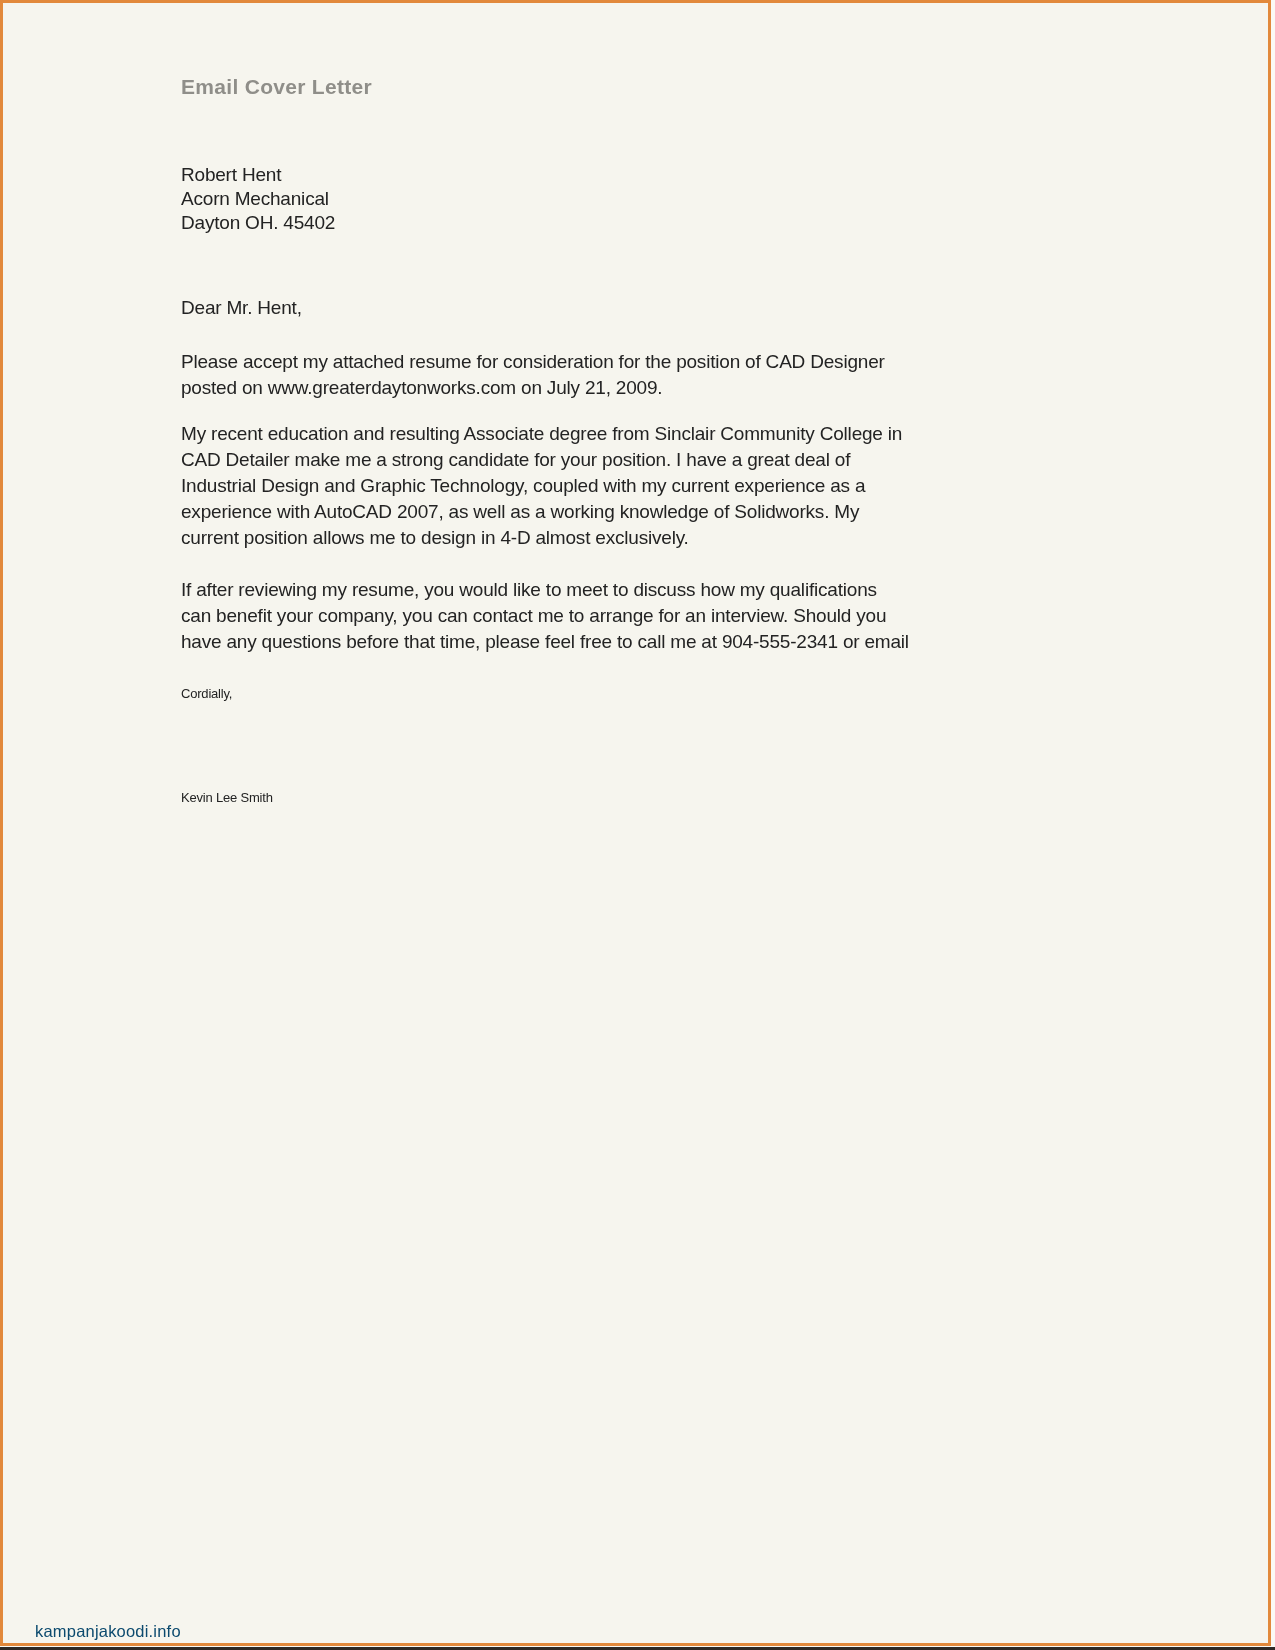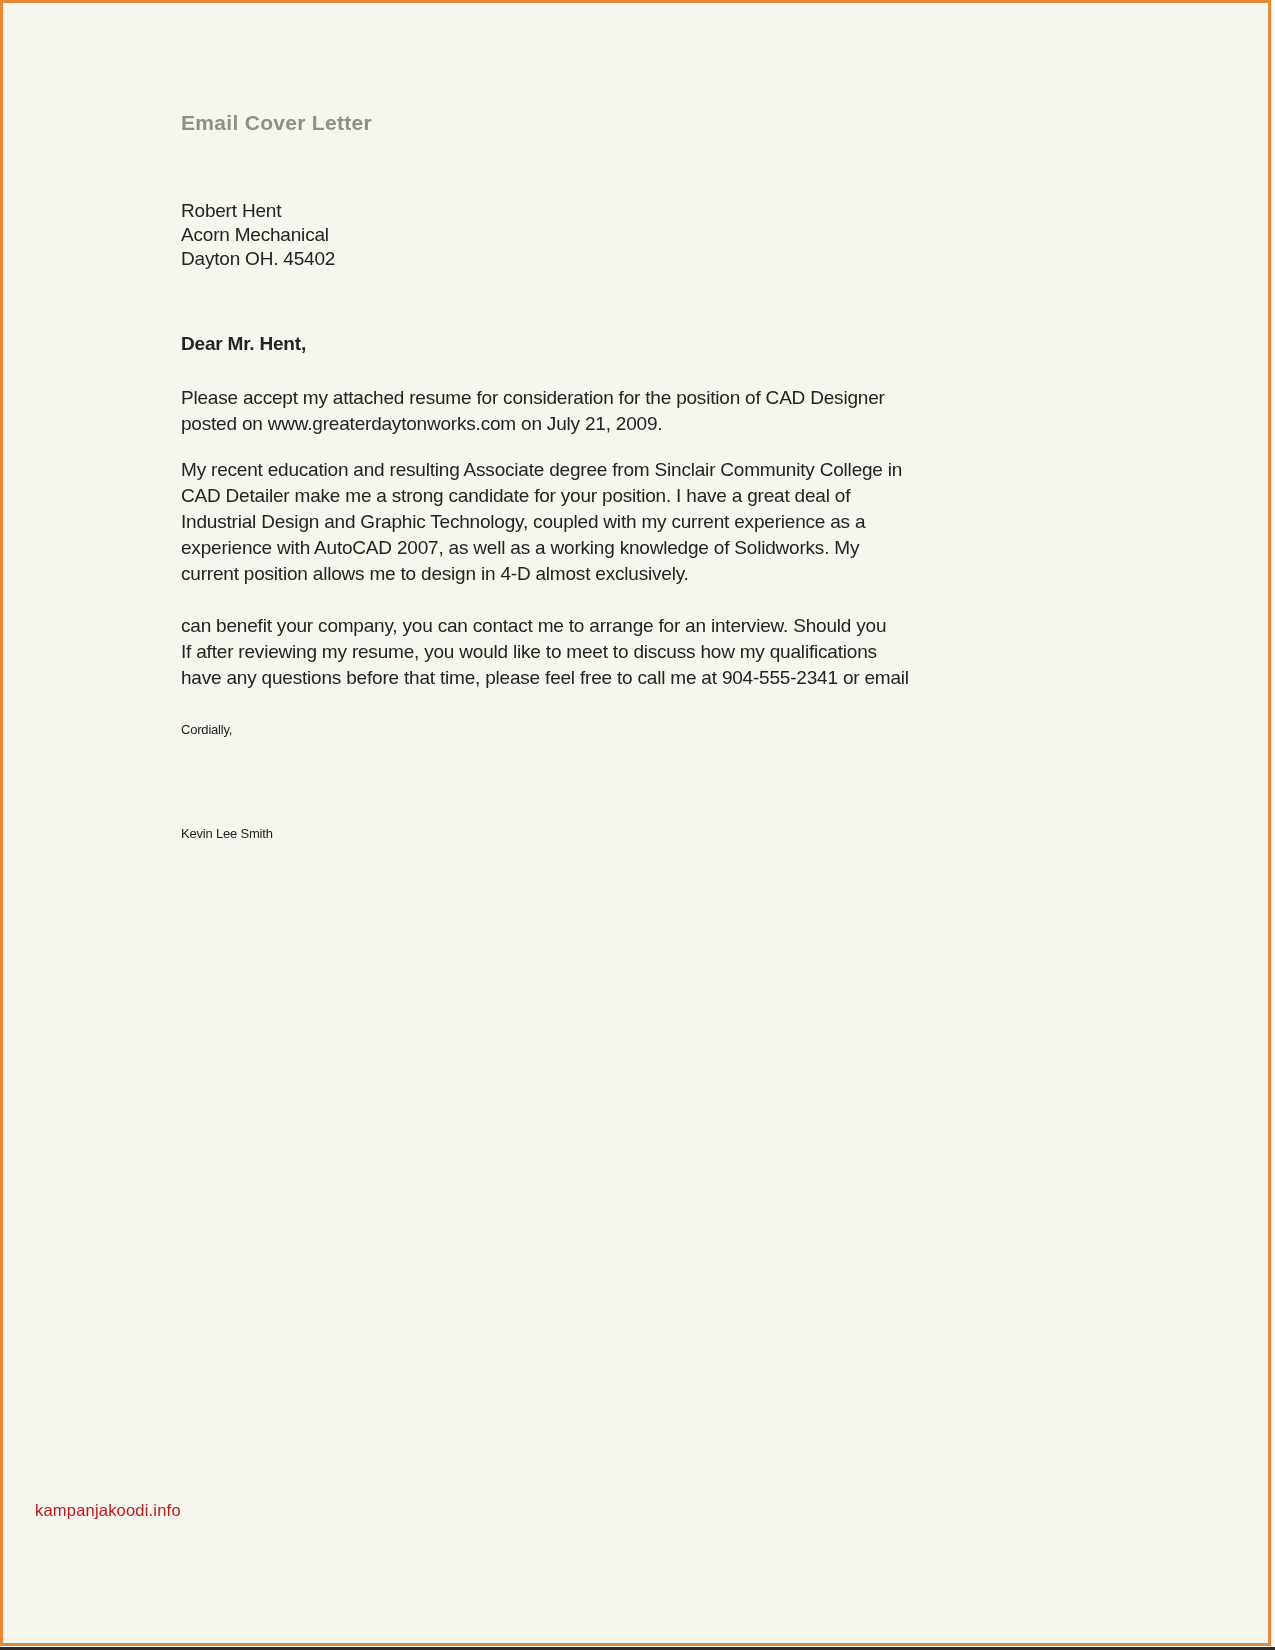--- a/index.html
+++ b/index.html
@@ -29,40 +29,38 @@
     left: 0;
     right: 0;
     bottom: 0;
     height: 3px;
     background: #2e2a26;
   }
   .content {
     padding: 72px 0 0 178px;
     width: 880px;
     color: #232323;
-    margin-top: 36px;
   }
   .doc-title {
     font-size: 21px;
     font-weight: bold;
     color: #8f8e89;
     letter-spacing: 0.3px;
     margin: 0 0 64px 0;
   }
   .address {
     font-size: 19px;
     line-height: 24px;
     letter-spacing: -0.2px;
   }
   .salutation {
     margin-top: 60px;
     font-size: 19px;
     line-height: 26px;
     letter-spacing: -0.2px;
-    font-weight: bold;
   }
   .para {
     margin-top: 26px;
     font-size: 19px;
     line-height: 26px;
     letter-spacing: -0.2px;
   }
   .para.first {
     margin-top: 28px;
   }
@@ -77,24 +75,24 @@
   }
   .signature {
     margin-top: 78px;
     font-size: 13px;
     line-height: 26px;
     letter-spacing: -0.2px;
   }
   .footer-watermark {
     position: absolute;
     left: 35px;
-    top: 1501px;
+    top: 1622px;
     font-size: 16.5px;
     letter-spacing: 0.2px;
-    color: #b91c1c;
+    color: #0c4a6e;
   }
 </style>
 </head>
 <body>
 
 <div class="page">
   <div class="content">
 
     <div class="doc-title">Email Cover Letter</div>
 
@@ -113,22 +111,22 @@
 
     <div class="para second">
         <div>My recent education and resulting Associate degree from Sinclair Community College in</div>
         <div>CAD Detailer make me a strong candidate for your position. I have a great deal of</div>
         <div>Industrial Design and Graphic Technology, coupled with my current experience as a</div>
         <div>experience with AutoCAD 2007, as well as a working knowledge of Solidworks. My</div>
         <div>current position allows me to design in 4-D almost exclusively.</div>
       </div>
 
     <div class="para">
+        <div>If after reviewing my resume, you would like to meet to discuss how my qualifications</div>
         <div>can benefit your company, you can contact me to arrange for an interview. Should you</div>
-        <div>If after reviewing my resume, you would like to meet to discuss how my qualifications</div>
         <div>have any questions before that time, please feel free to call me at 904-555-2341 or email</div>
       </div>
 
     <div class="closing">Cordially,</div>
 
     <div class="signature">Kevin Lee Smith</div>
 
   </div>
 </div>
 

